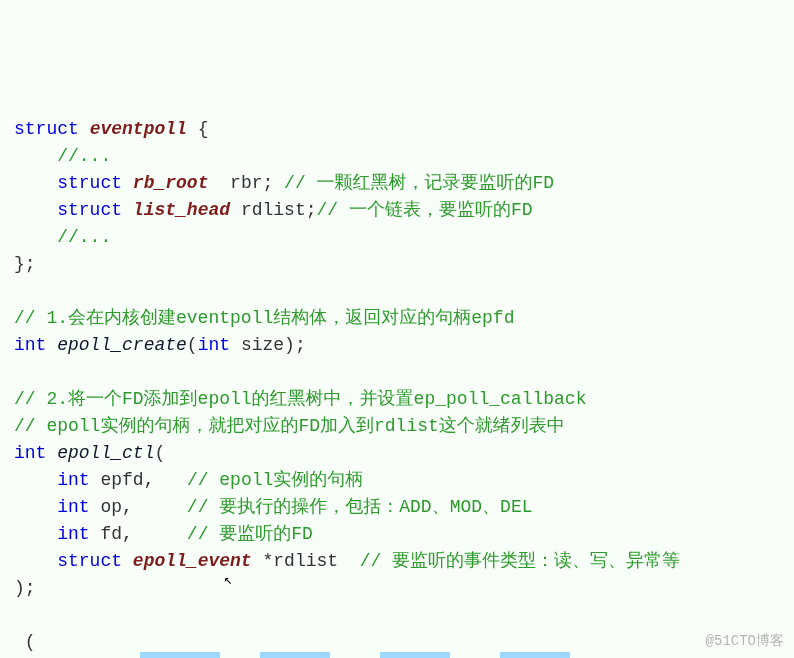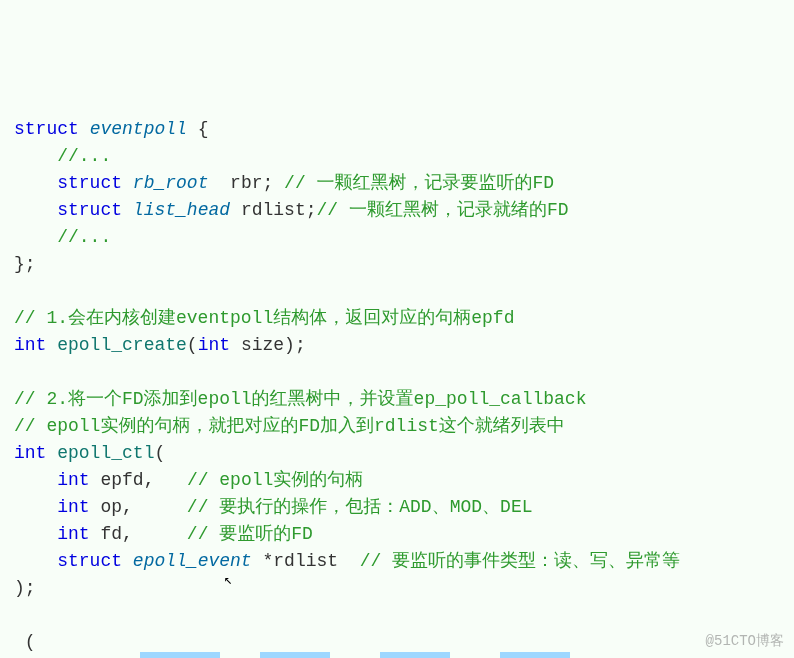--- a/index.html
+++ b/index.html
@@ -11,22 +11,22 @@
     background: #f8fef8;
     color: #333;
     white-space: pre;
     width: 794px;
     height: 658px;
     box-sizing: border-box;
     overflow: hidden;
     position: relative;
   }
   .kw   { color: #0000e0; }          
-  .type { color: #0369a1; font-style: italic; } 
-  .fn   { color: #0f766e; }          
+  .type { color: #7f1d1d; font-style: italic; font-weight: bold; } 
+  .fn   { color: #0f172a; font-style: italic; }          
   .id   { color: #333; }             
   .cm   { color: #2e9a2e; }          
   .punc { color: #333; }
   .watermark {
     position: absolute;
     bottom: 6px;
     right: 10px;
     font-size: 14px;
     color: rgba(120,120,120,0.55);
     font-family: Liberation Mono, monospace;
@@ -46,21 +46,21 @@
   }
 </style>
 </head>
 <body>
 
 
 
 <div><span class="kw">struct</span> <span class="type">eventpoll</span> <span class="punc">{</span>
     <span class="cm">//...</span>
     <span class="kw">struct</span> <span class="type">rb_root</span>  <span class="id">rbr</span>; <span class="cm">// 一颗红黑树，记录要监听的FD</span>
-    <span class="kw">struct</span> <span class="type">list_head</span> <span class="id">rdlist</span>;<span class="cm">// 一颗红黑树，记录就绪的FD</span>
+    <span class="kw">struct</span> <span class="type">list_head</span> <span class="id">rdlist</span>;<span class="cm">// 一个链表，要监听的FD</span>
     <span class="cm">//...</span>
 <span class="punc">};</span>
 
 <span class="cm">// 1.会在内核创建eventpoll结构体，返回对应的句柄epfd</span>
 <span class="kw">int</span> <span class="fn">epoll_create</span>(<span class="kw">int</span> <span class="id">size</span>);
 
 <span class="cm">// 2.将一个FD添加到epoll的红黑树中，并设置ep_poll_callback</span>
 <span class="cm">// epoll实例的句柄，就把对应的FD加入到rdlist这个就绪列表中</span>
 <span class="kw">int</span> <span class="fn">epoll_ctl</span>(
     <span class="kw">int</span> <span class="id">epfd</span>,   <span class="cm">// epoll实例的句柄</span>

